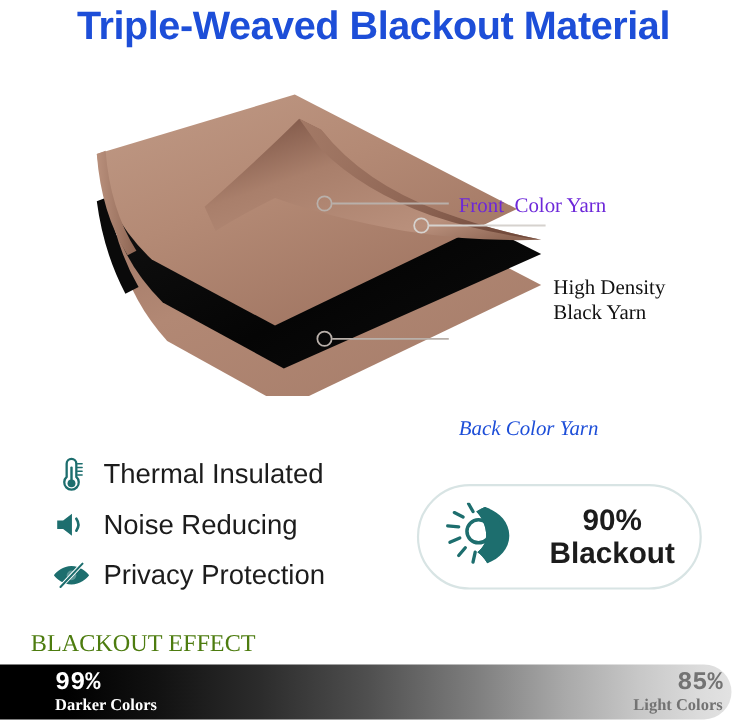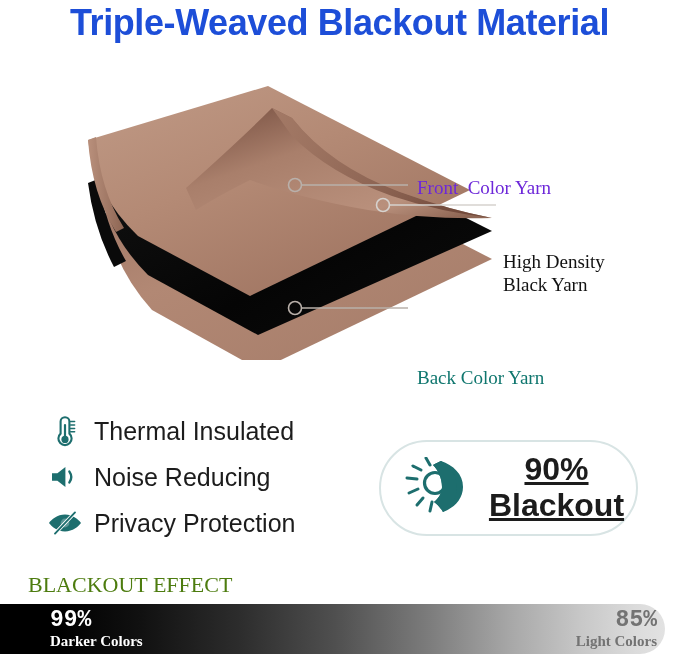--- a/index.html
+++ b/index.html
@@ -43,21 +43,21 @@
 
   .callout-label {
     position: absolute;
     font-family: "Liberation Serif", serif;
     font-size: 19px;
     line-height: 1.22;
     white-space: pre;
   }
   #label-front  { left: 417px; top: 106px;  color: #6d28d9; }
   #label-middle { left: 503px; top: 180px;  color: #121212; }
-  #label-back   { left: 417px; top: 296px;  color: #0f766e; }
+  #label-back   { left: 417px; top: 308px;  color: #1d4ed8; font-style: italic; }
 
   
   #feature-list {
     position: absolute;
     left: 44px;
     top: 408px;
     width: 330px;
   }
   .feature-row {
     display: flex;
@@ -101,24 +101,23 @@
     flex: none;
     display: flex;
     align-items: center;
     justify-content: center;
   }
   #badge-text {
     flex: 1;
     text-align: center;
     font-family: "Liberation Sans", sans-serif;
     font-weight: bold;
-    font-size: 32px;
+    font-size: 27px;
     line-height: 1.12;
     color: #1c1c1c;
-    text-decoration: underline;
   }
 
   
   #blackout-effect-heading {
     position: absolute;
     left: 28px;
     top: 572px;
     font-family: "Liberation Serif", serif;
     font-size: 22px;
     color: #4d7c0f;

